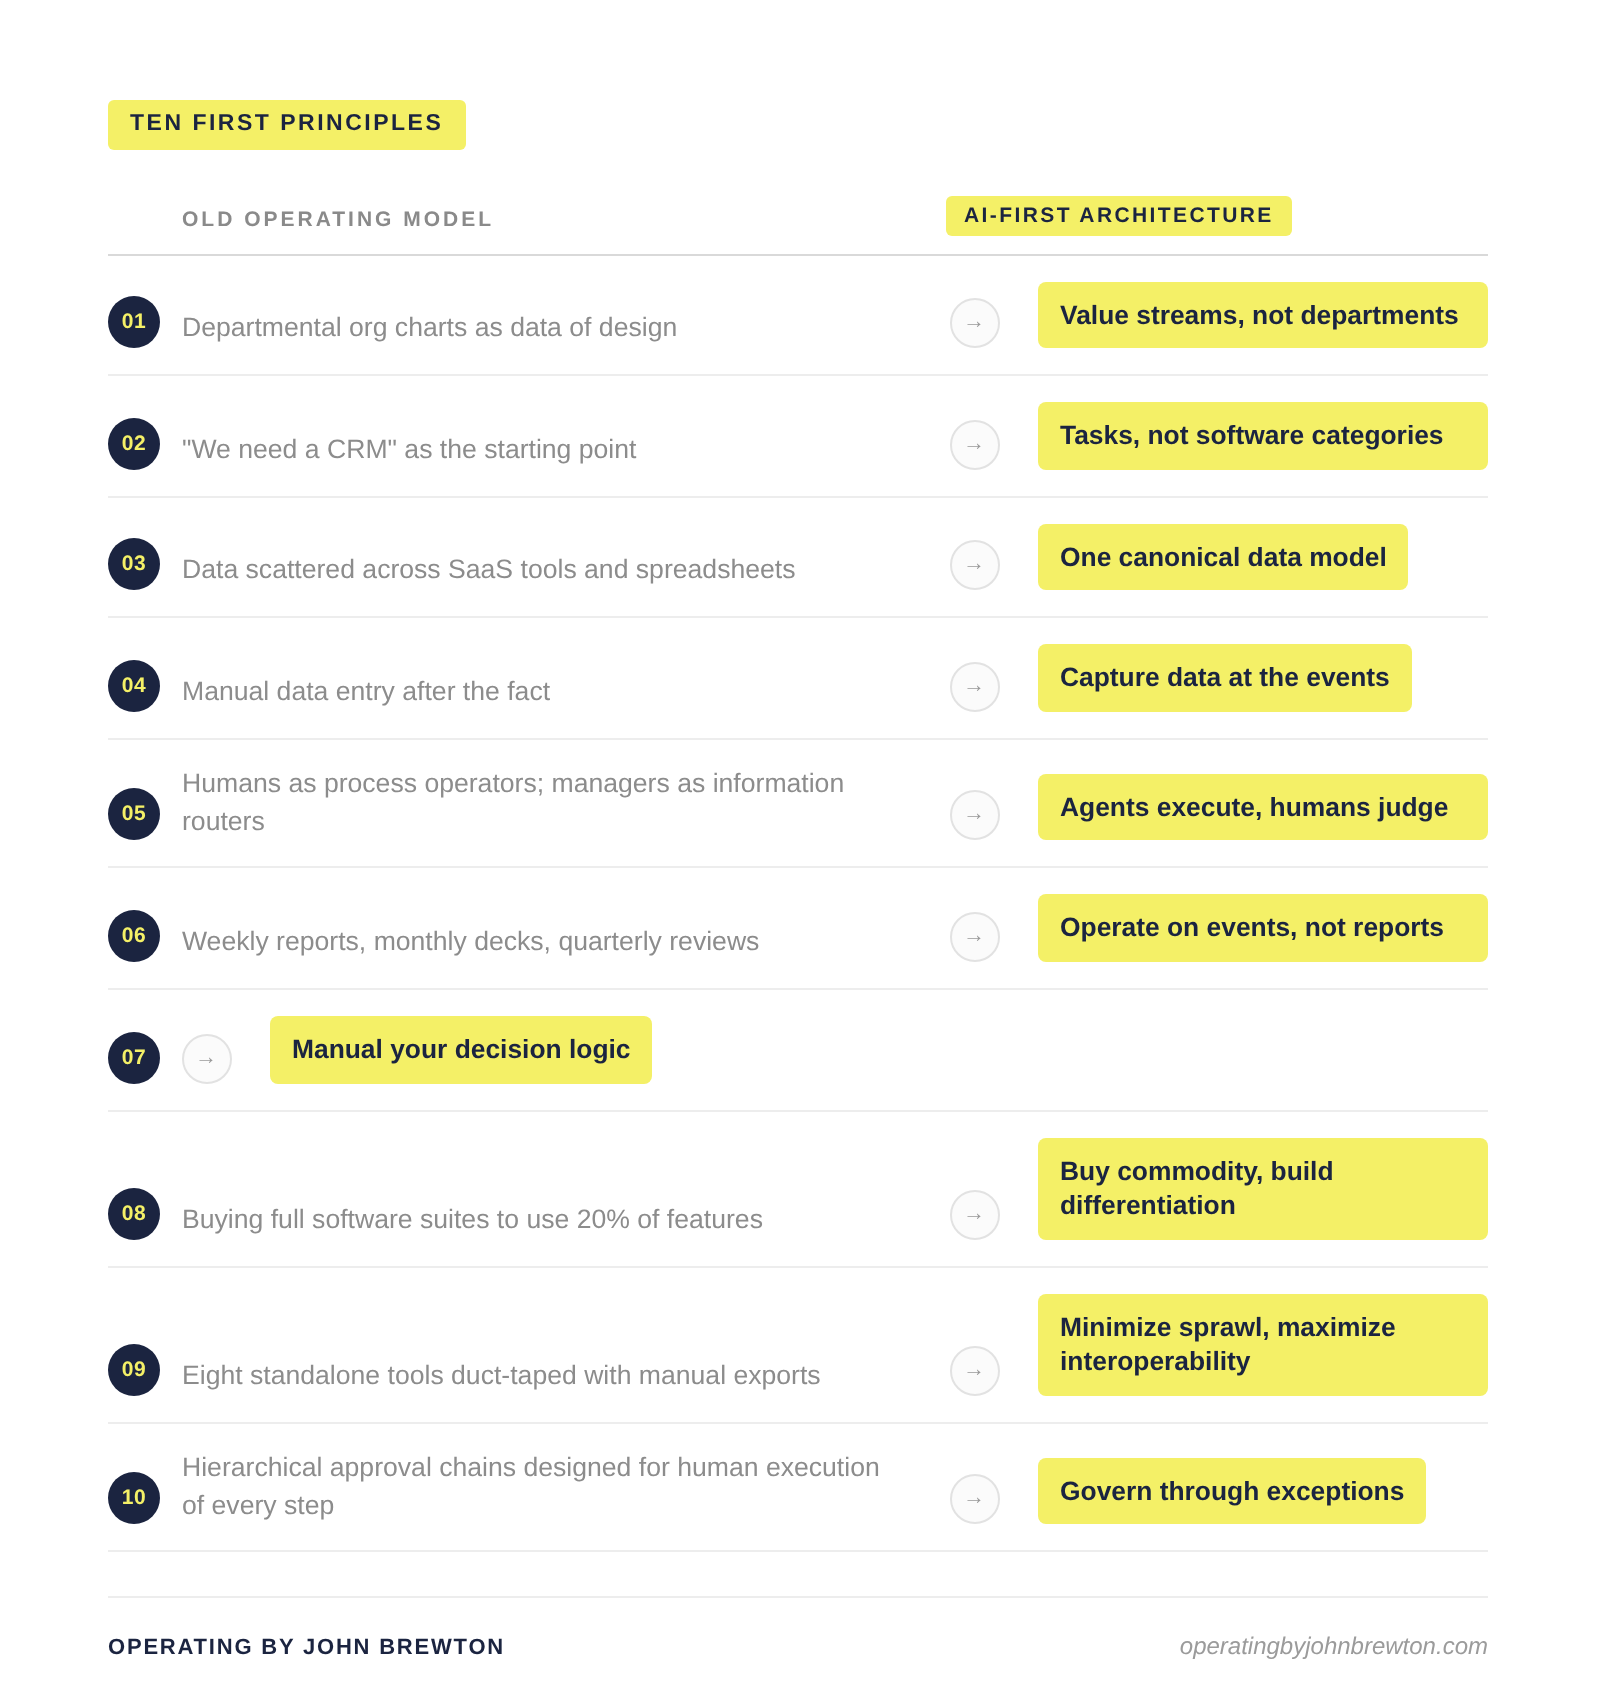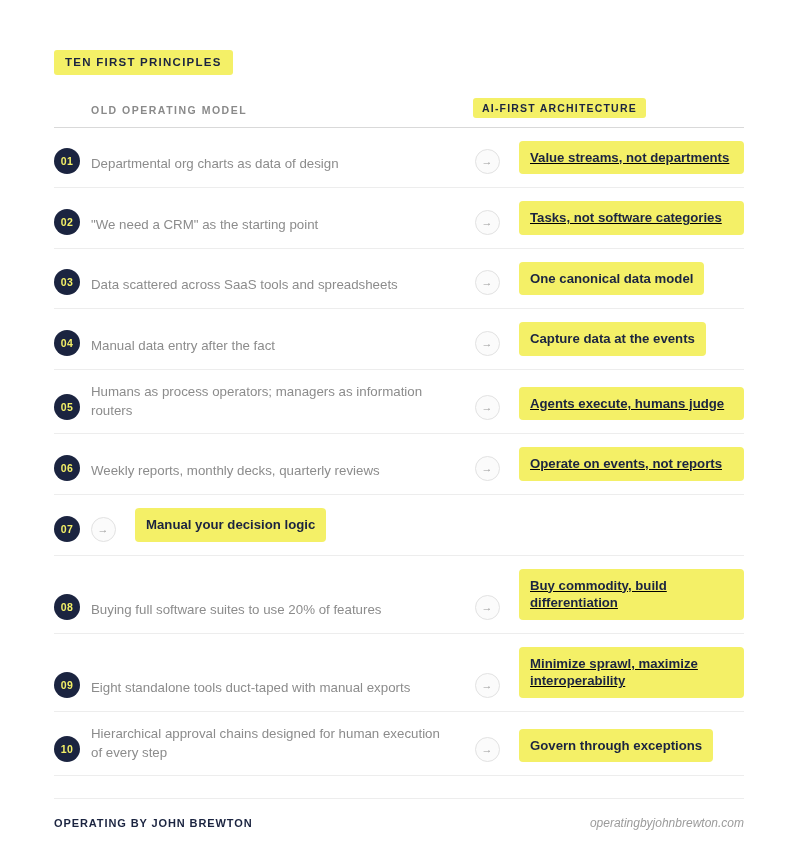--- a/index.html
+++ b/index.html
@@ -132,21 +132,20 @@
     align-items:center;
     justify-content:center;
     color:var(--arrow);
     font-size:11px;
     line-height:1;
   }
   .new{
     flex:1;
     box-sizing:border-box;
     padding-left:9px;
-    text-decoration:underline;
   }
   .pill{
     display:inline-block;
     background:var(--yellow);
     color:var(--navy);
     font-size:13.2px;
     font-weight:bold;
     line-height:1.33;
     padding:8px 11px;
     border-radius:4px;

